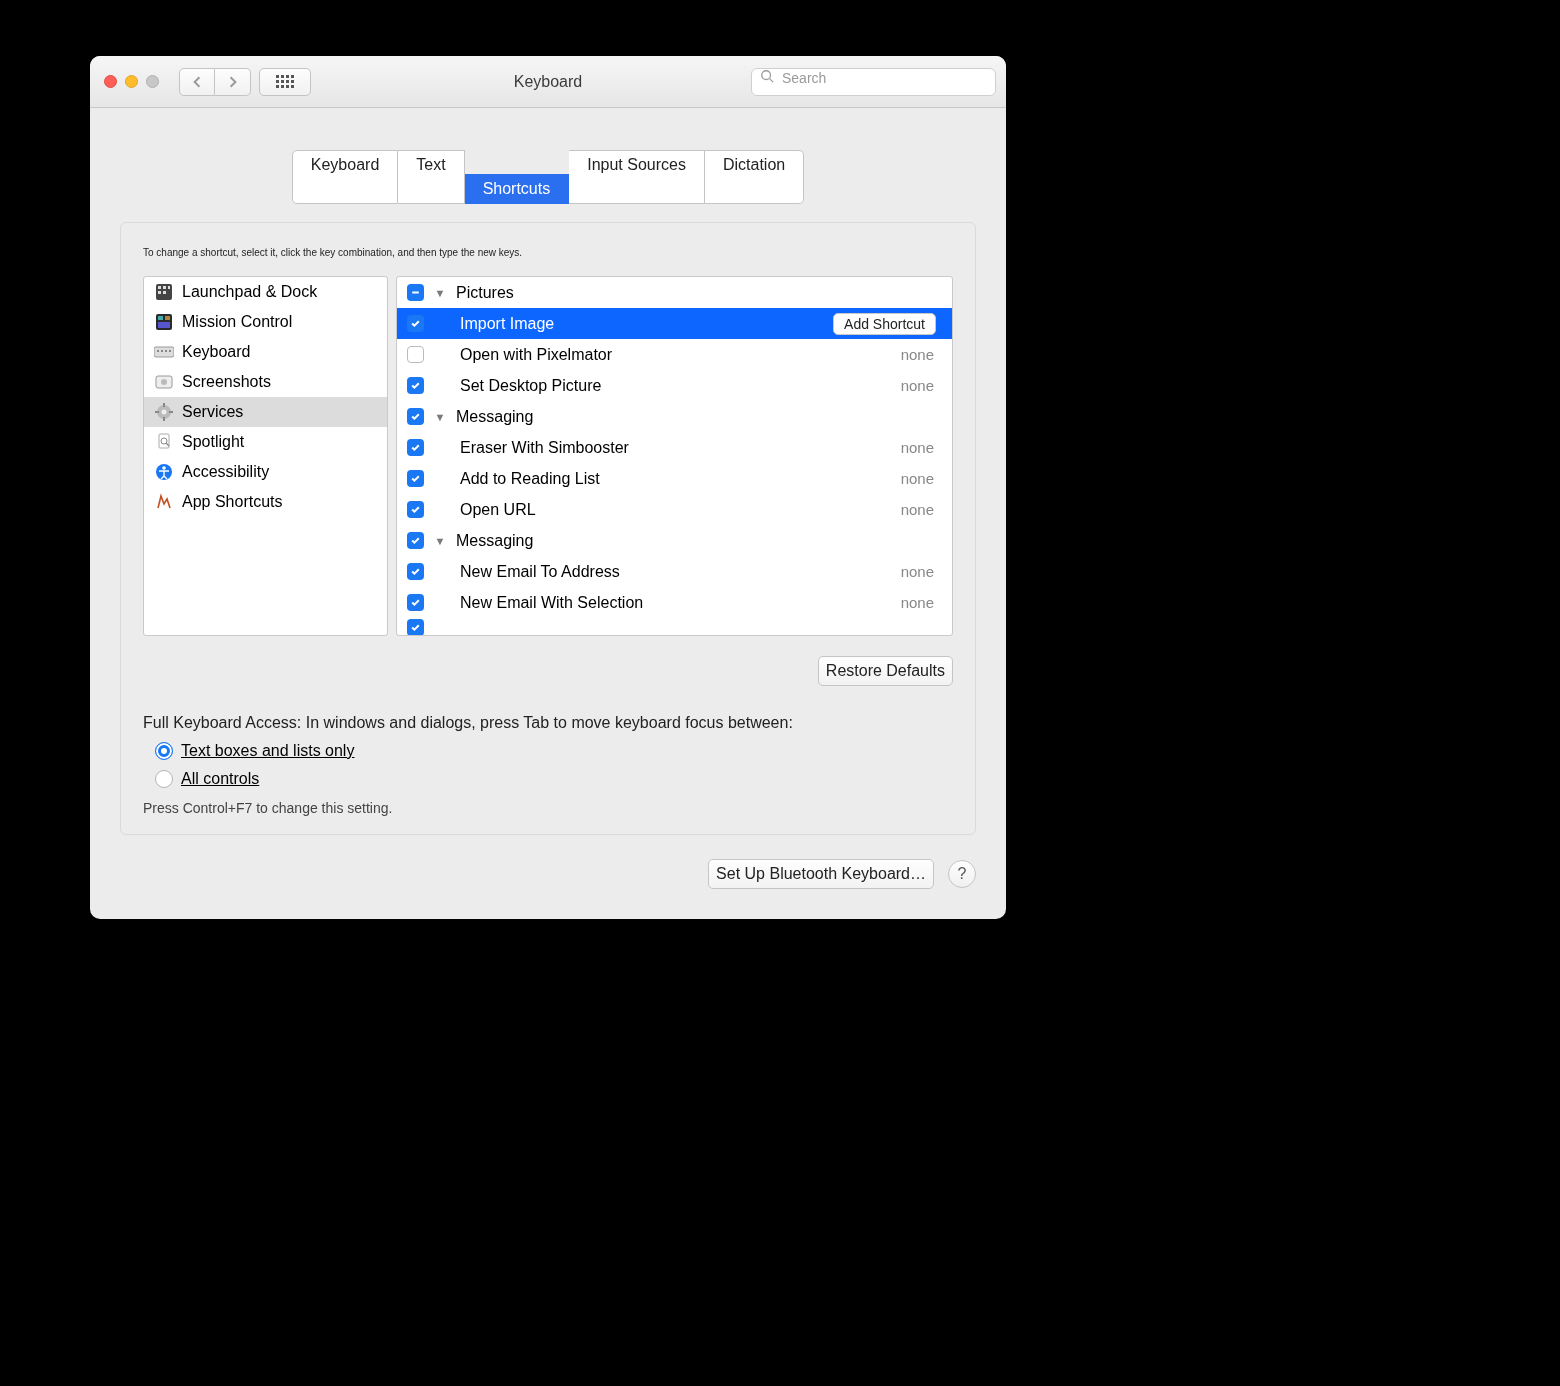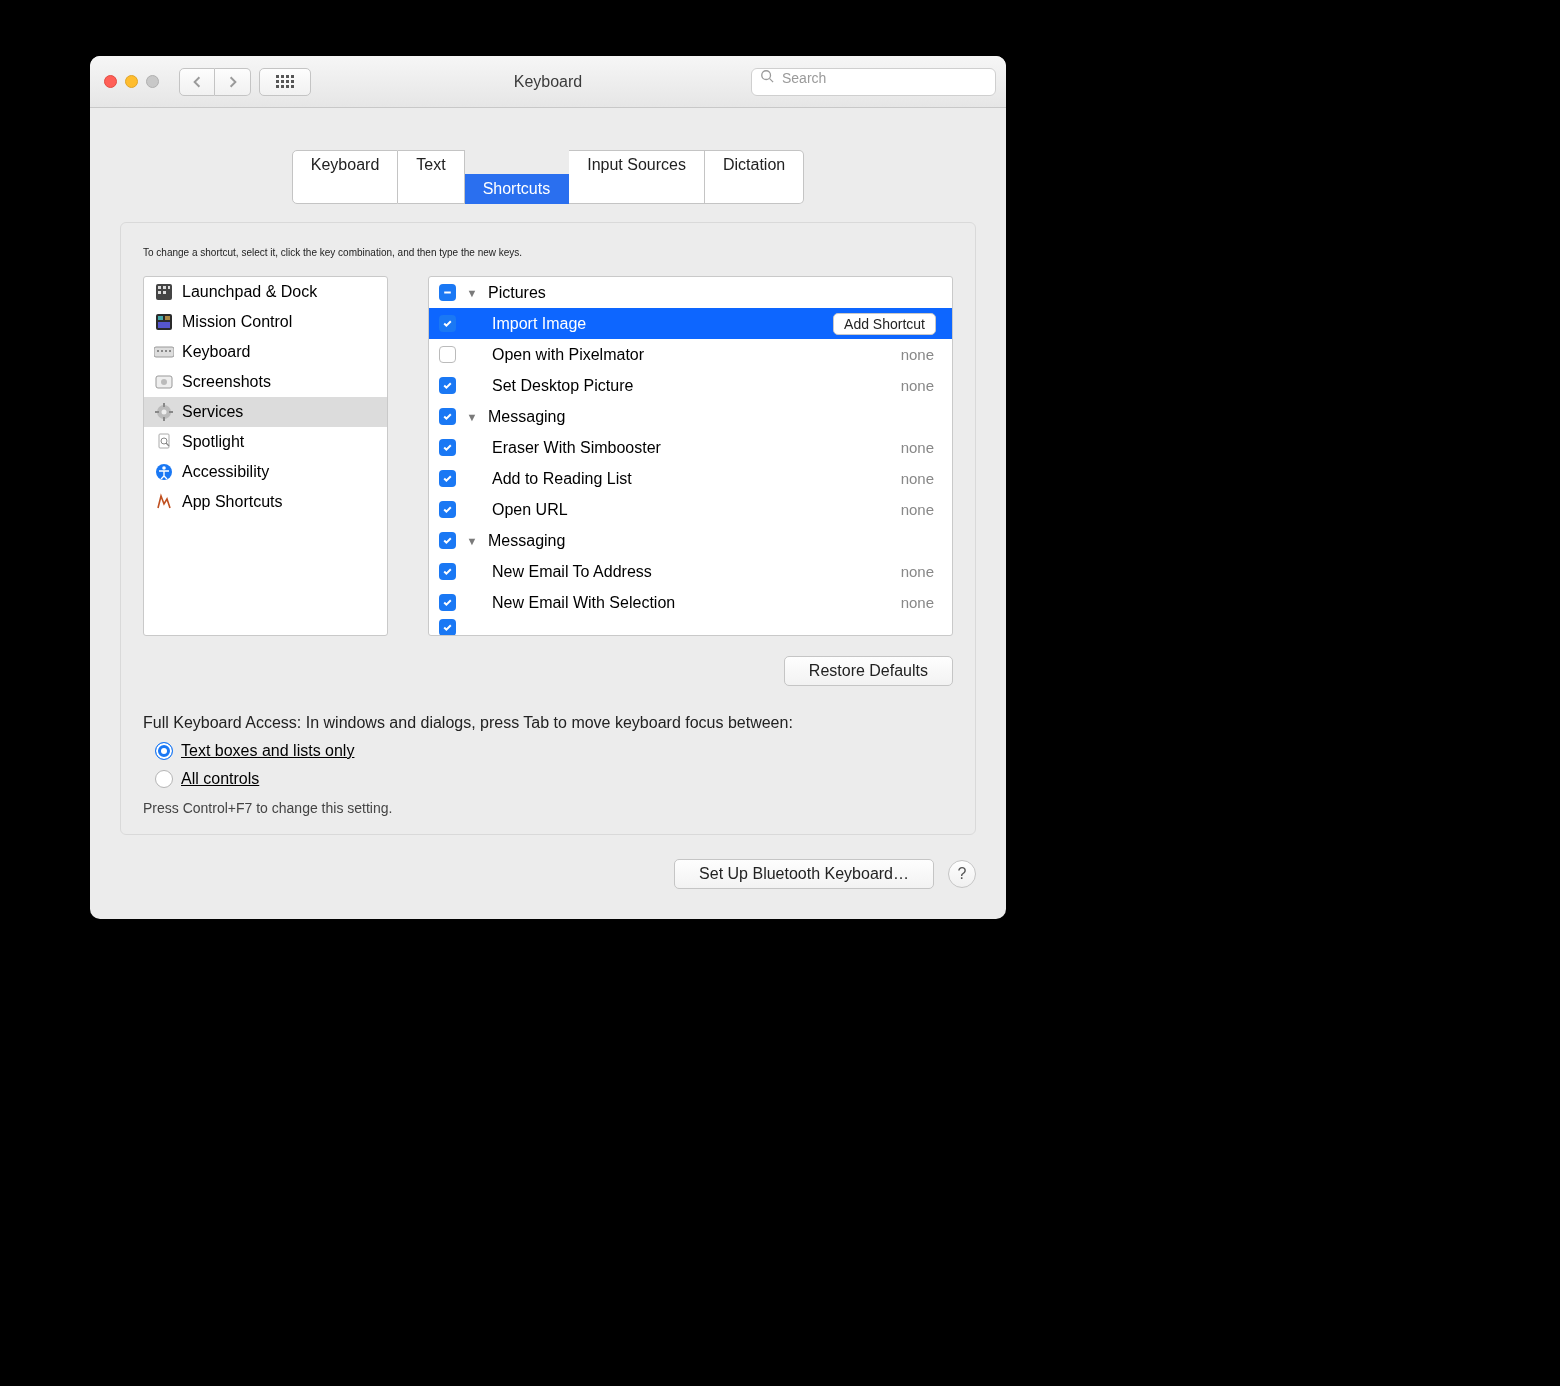--- a/index.html
+++ b/index.html
@@ -83,21 +83,21 @@
   .inset-panel {
     margin: 18px 30px 0 30px;
     background: #ececec;
     border-radius:6px;
     border:1px solid #d9d9d9;
     padding: 24px 22px 18px 22px;
   }
   .instruction { font-size:10px; color:#222; }
 
   .split {
-    display:flex; gap:40px; margin-top:18px;
+    display:flex; gap:8px; margin-top:18px;
   }
   .left-list {
     width:245px; height:360px; background:#fff;
     border:1px solid #c9c9c9; border-radius:3px;
     overflow:hidden; font-size:16px;
   }
   .cat-item {
     display:flex; align-items:center; gap:8px;
     padding:4px 10px; height:30px;
   }
@@ -130,21 +130,21 @@
 
   .add-short-btn {
     background:#fff; border:1px solid #c8c8c8; border-radius:5px;
     font-size:14px; padding:2px 10px; color:#222; margin-right:6px;
   }
 
   .restore-row { display:flex; justify-content:flex-end; margin-top:20px; }
   .btn {
     background:linear-gradient(#fefefe,#f2f2f2);
     border:1px solid #c5c5c5; border-radius:5px;
-    padding:5px 24px; font-size:16px; color:#222;
+    padding:5px 7px; font-size:16px; color:#222;
   }
   .fka { margin-top:28px; font-size:16px; color:#222; }
   .radio-row { display:flex; align-items:center; gap:8px; margin-top:10px; margin-left:12px;text-decoration:underline; }
   .radio { width:18px; height:18px; border-radius:50%; border:1px solid #b5b5b5; background:#fff; display:flex; align-items:center; justify-content:center; }
   .radio.on .radio-dot { width:8px; height:8px; border-radius:50%; background:#1a78f4; }
   .radio.on { border-color:#1a78f4; box-shadow: inset 0 0 0 2px #fff; background:#1a78f4; }
   .radio.on .radio-dot { background:#fff; width:6px; height:6px; }
   .hint { margin-top:12px; font-size:14px; color:#444; }
 
   .footer {

